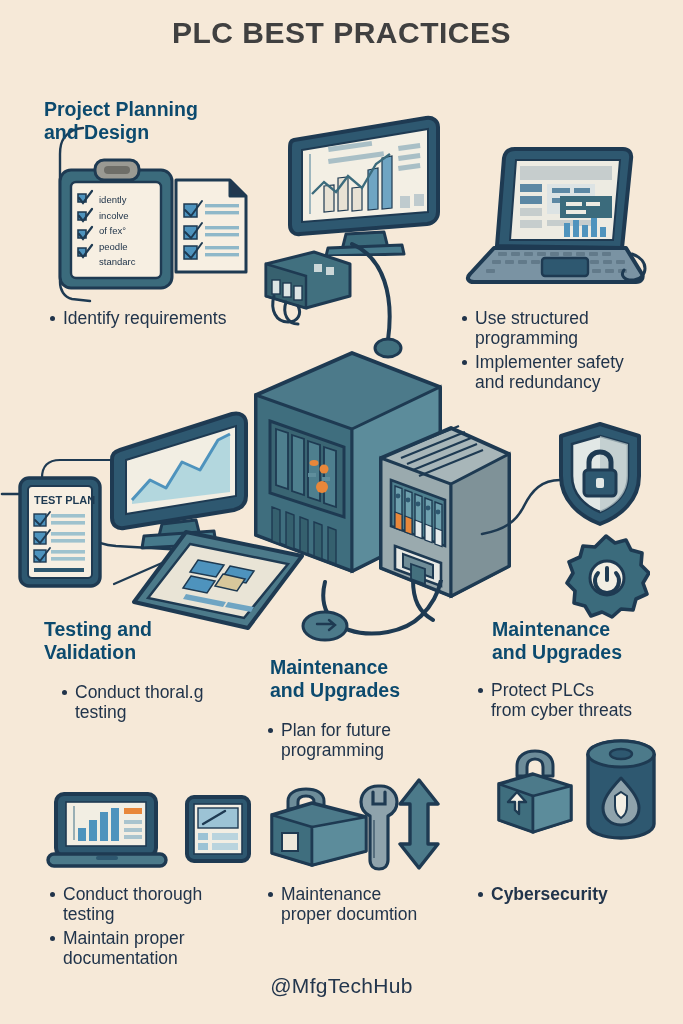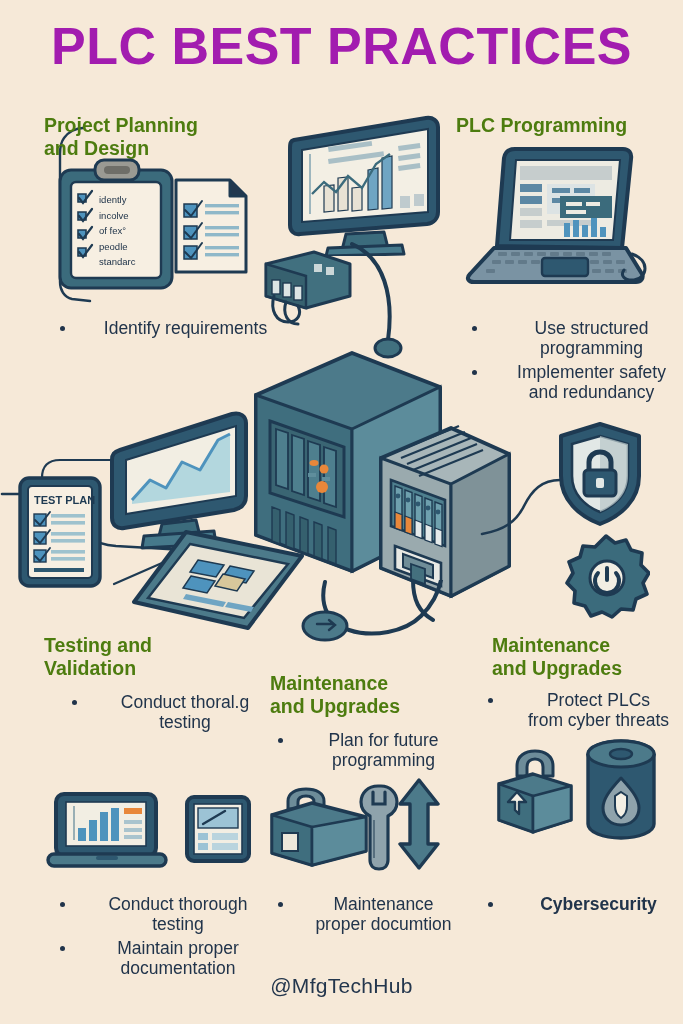--- a/index.html
+++ b/index.html
@@ -12,31 +12,30 @@
     overflow:hidden;
     position:relative;
   }
   .stage{position:relative;width:683px;height:1024px;}
   .abs{position:absolute;}
 
   
   #main-title{
     position:absolute;top:16px;left:0;width:683px;
     text-align:center;
-    font-size:52px;font-weight:bold;letter-spacing:0.5px;
-    color:#a21caf;
+    font-size:30px;font-weight:bold;letter-spacing:0.5px;
+    color:#404040;
     font-family:"Liberation Sans", sans-serif;
   }
   .sec-head{
     font-size:19.5px;font-weight:bold;line-height:1.16;
-    color:#4d7c0f;
+    color:#0c4a6e;
     white-space:pre-line;
-    margin-top:16px;
   }
-  .bullets{list-style:none;margin:12px;padding:0;text-align:center;}
+  .bullets{list-style:none;margin:2px;padding:0;}
   .bullets li{
     position:relative;
     font-size:17.5px;line-height:1.17;
     margin-bottom:3px;
     padding-left:15px;
     color:#21344B;
     white-space:pre-line;
   }
   .bullets li:before{
     content:"";position:absolute;left:2px;top:8px;
@@ -120,21 +119,20 @@
         <rect x="33" y="57" width="34" height="3.4"></rect>
       <rect x="33" y="70" width="34" height="3.4"></rect>
         <rect x="33" y="77" width="34" height="3.4"></rect>
     </g>
   </svg>
 
   <ul class="bullets abs" style="left:46px;top:306px;width:240px;">
     <li>Identify requirements</li>
   </ul>
 
-  <div class="abs sec-head" style="left:456px;top:98px;width:220px;">PLC Programming</div>
 
   <svg class="abs" style="left:442px;top:128px;" width="210" height="180" viewBox="0 0 210 180">
     <path d="M55 118 L62 30 C63 24 67 21 73 21 L181 21 C187 21 190 25 189 31 L180 120 Z" fill="#2E5870" stroke="#1E3A52" stroke-width="4" stroke-linejoin="round"></path>
     <path d="M68 112 L74 32 L178 32 L171 112 Z" fill="#EDEBE2" stroke="#1E3A52" stroke-width="2"></path>
     <g>
       <rect x="78" y="38" width="92" height="14" fill="#C6CDCD"></rect>
       <rect x="78" y="56" width="22" height="8" fill="#5C88A4"></rect>
       <rect x="78" y="68" width="22" height="8" fill="#5C88A4"></rect>
       <rect x="78" y="80" width="22" height="8" fill="#C6CDCD"></rect>
       <rect x="78" y="92" width="22" height="8" fill="#C6CDCD"></rect>

